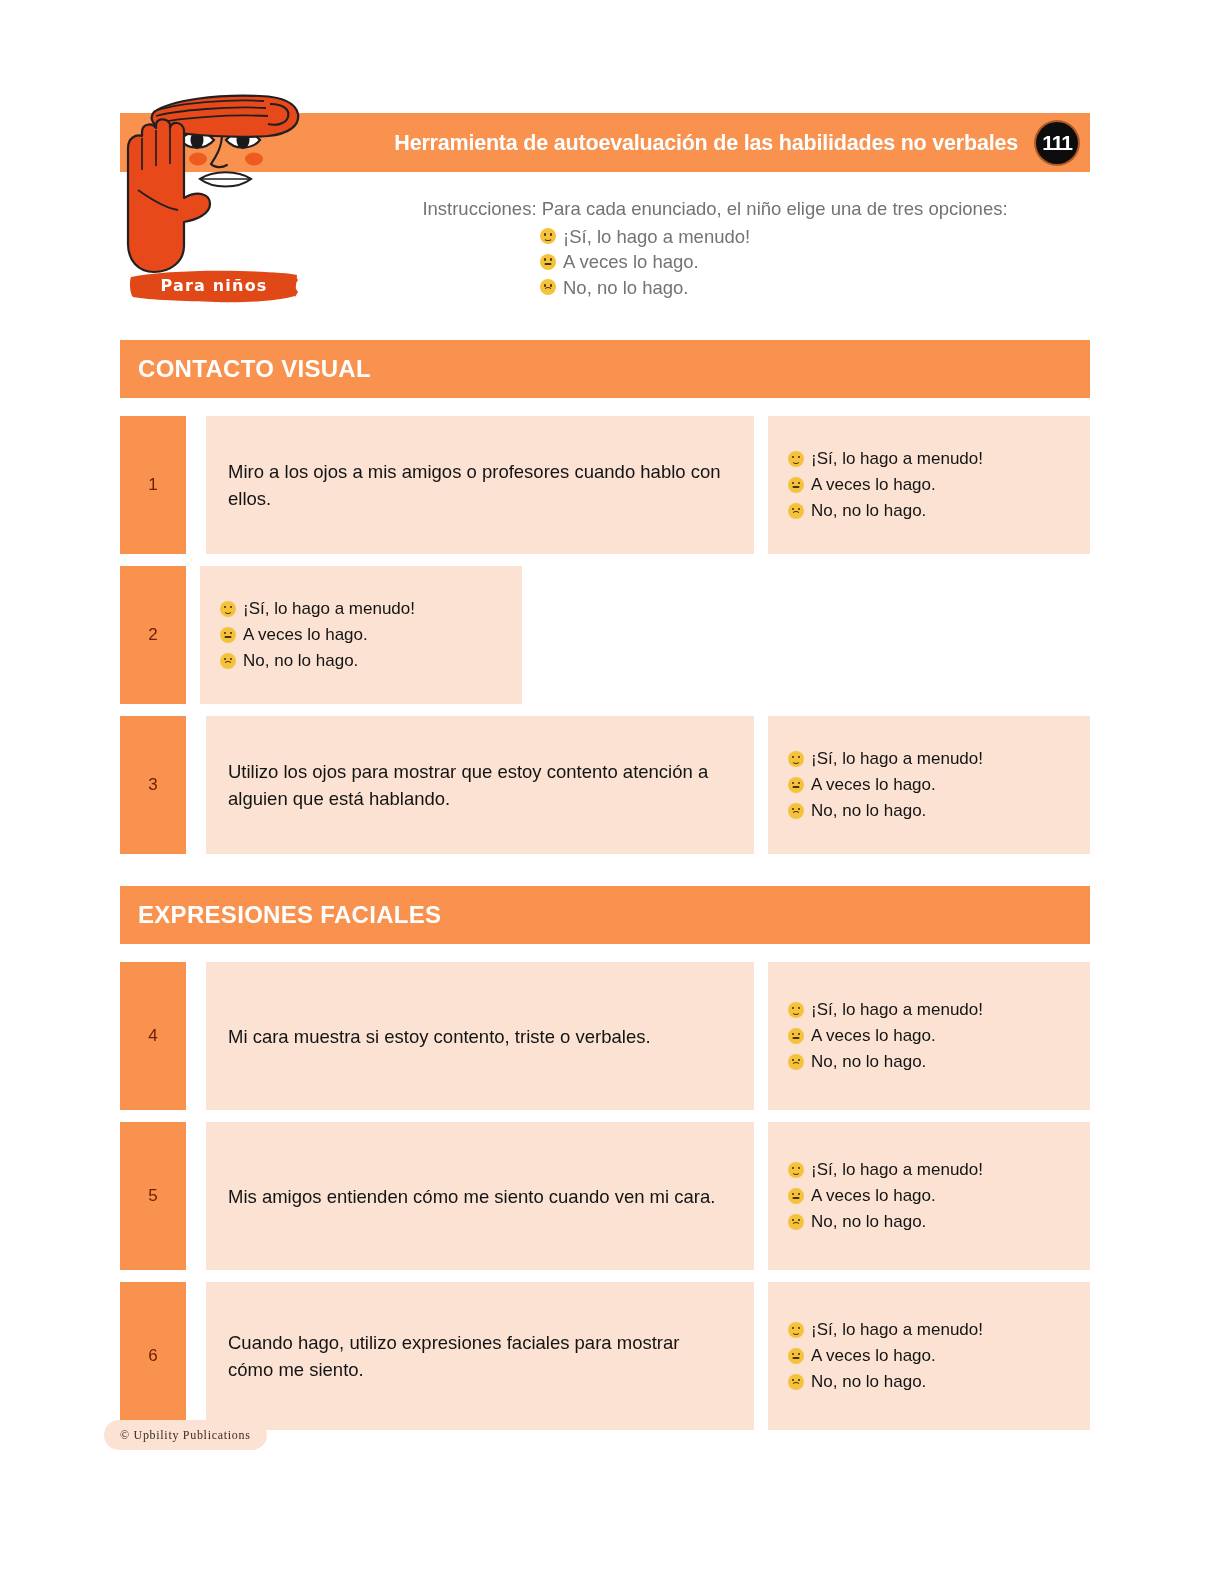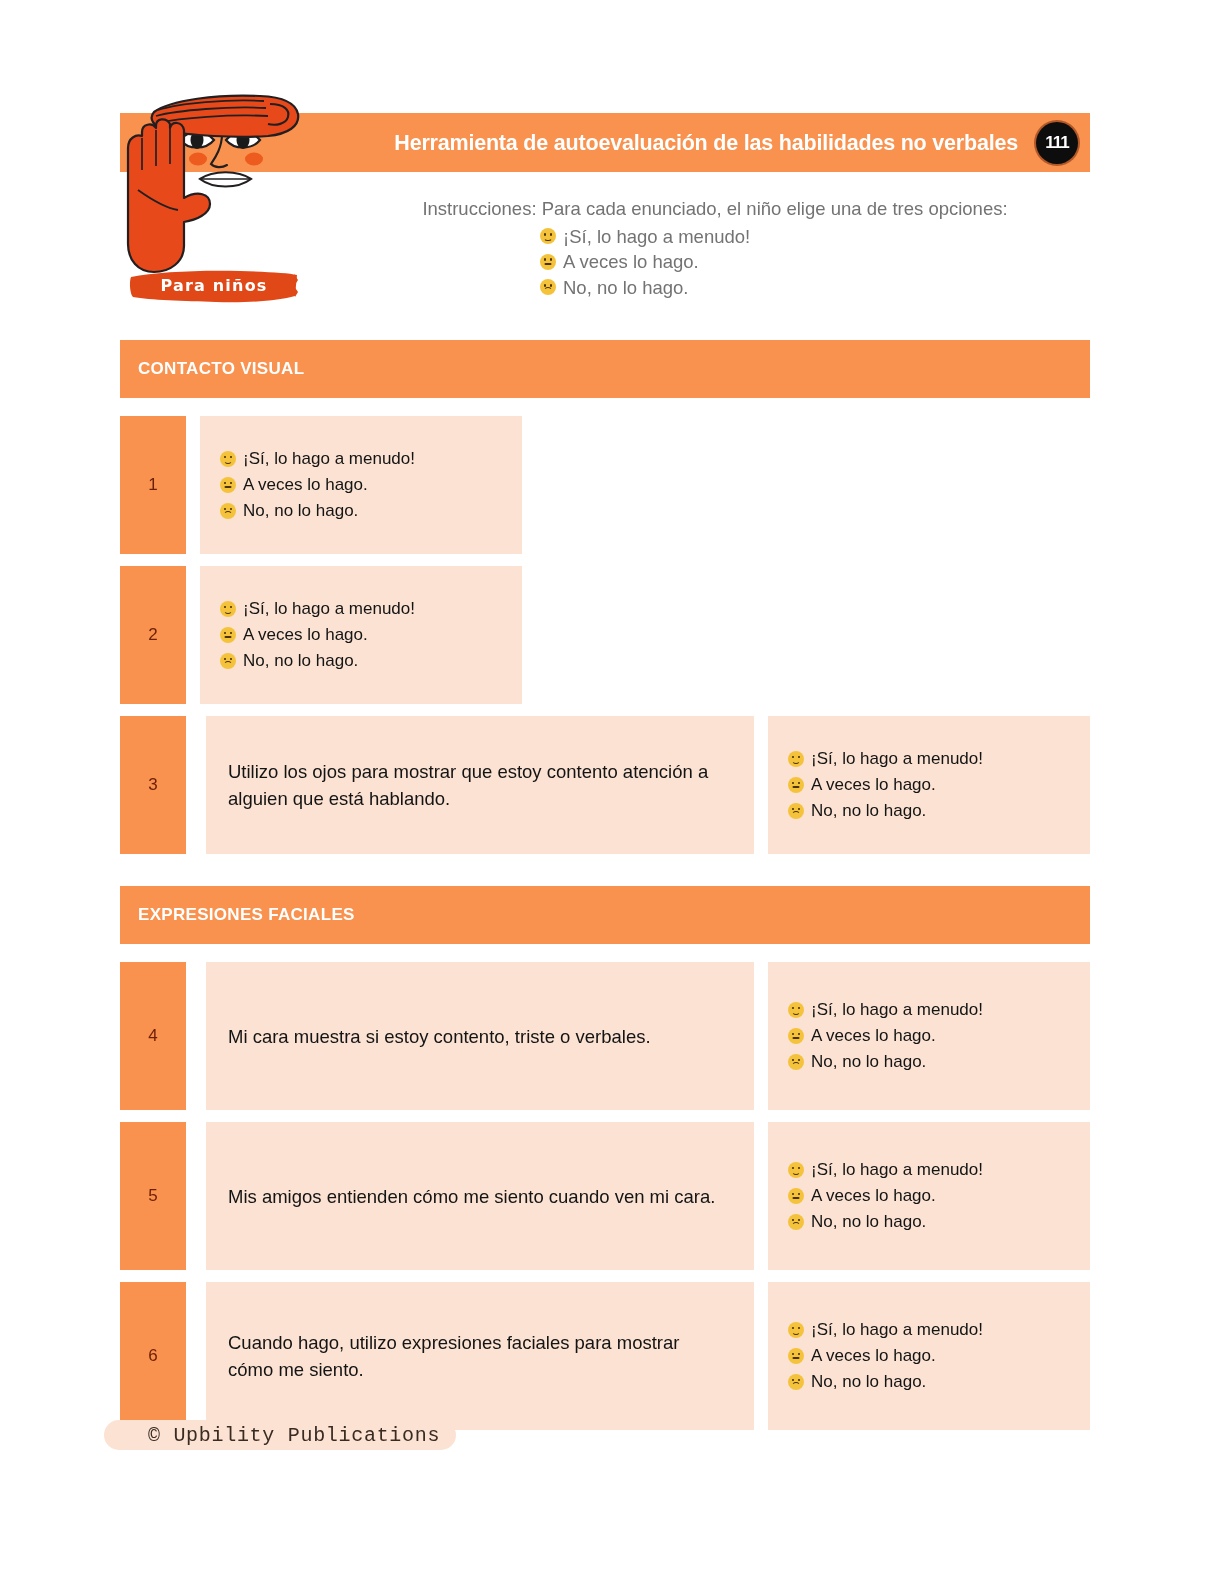--- a/index.html
+++ b/index.html
@@ -51,21 +51,21 @@
     height: 42px;
     border-radius: 50%;
     background: #0d0d0d;
     box-shadow: 0 0 0 2px rgba(120,40,10,0.55);
     display: flex;
     align-items: center;
     justify-content: center;
   }
   .page-badge span {
     color: #ffffff;
-    font-size: 17px;
+    font-size: 21px;
     font-weight: bold;
     letter-spacing: -1px;
     font-stretch: condensed;
   }
 
   
   .illustration {
     position: absolute;
     left: 118px;
     top: 86px;
@@ -192,21 +192,21 @@
     width: 970px;
     height: 58px;
     background: #F8924E;
     display: flex;
     align-items: center;
     box-sizing: border-box;
     padding-left: 18px;
   }
   .section-header-title {
     color: #ffffff;
-    font-size: 17px;
+    font-size: 24px;
     font-weight: bold;
     letter-spacing: 0.3px;
     font-stretch: condensed;
   }
   .rows { margin-top: 18px; }
   .row {
     display: flex;
     align-items: stretch;
     margin-left: 120px;
     width: 970px;
@@ -267,24 +267,23 @@
     top: 1420px;
     height: 30px;
     background: #FBE2D3;
     border-radius: 16px;
     display: flex;
     align-items: center;
     padding: 0 16px;
   }
   .footer-text {
     color: #3a2b22;
-    font-size: 20px;
-    font-family: Liberation Mono, monospace;
+    font-size: 12px;
+    font-family: Liberation Serif, serif;
     letter-spacing: 0.7px;
-    margin-left: 28px;
   }
 </style>
 </head>
 <body>
 
 <div class="header-area">
 
   <div class="header-banner">
     <div class="header-title">Herramienta de autoevaluación de las habilidades no verbales</div>
     <div class="page-badge">
@@ -375,20 +374,21 @@
 <div class="sheet">
 
   <div class="section">
     <div class="section-header">
       <div class="section-header-title">CONTACTO VISUAL</div>
     </div>
     <div class="rows">
 
       <div class="row h-tall h-num-tall">
         <div class="row-num">1</div>
+        <div class="row-statement">Miro a los ojos a mis amigos o profesores cuando hablo con ellos.</div>
         <div class="row-answers">
           <div class="answer-opt">
             <span class="emoji happy">
                 <span class="mouth"></span>
               </span>
             <span>¡Sí, lo hago a menudo!</span>
           </div>
           <div class="answer-opt">
             <span class="emoji neutral">
                 <span class="mouth"></span>

